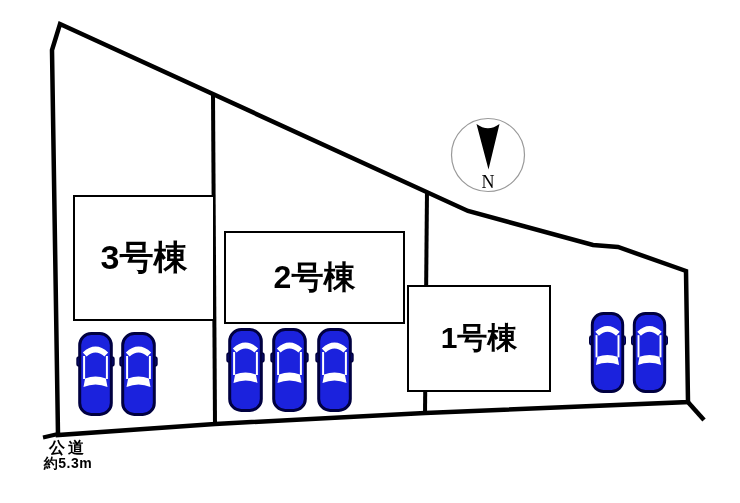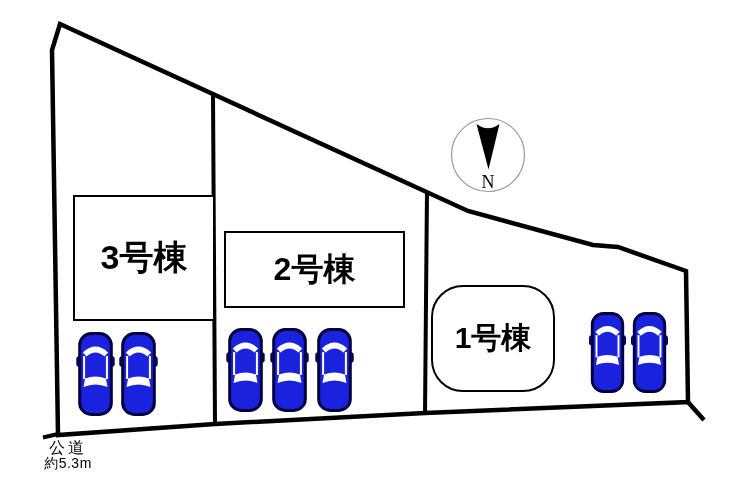--- a/index.html
+++ b/index.html
@@ -50,27 +50,27 @@
     position: absolute;
     background: #ffffff;
     border: 2px solid #000;
     display: flex;
     align-items: center;
     justify-content: center;
     font-weight: bold;
     white-space: nowrap;
   }
   .bldg-3 { left: 73px;  top: 195px; width: 142px; height: 126px; font-size: 34px; }
-  .bldg-2 { left: 224px; top: 231px; width: 181px; height: 77px;  font-size: 32px; }
-  .bldg-1 { left: 431px; top: 285px; width: 124px; height: 107px; font-size: 30px; border-radius: 32px; }
+  .bldg-2 { left: 224px; top: 231px; width: 181px; height: 93px;  font-size: 32px; }
+  .bldg-1 { left: 407px; top: 285px; width: 144px; height: 107px; font-size: 30px; }
   .road-label {
     position: absolute;
     left: 18px; top: 439px; width: 100px;
     text-align: center;
-    font-weight: normal;
+    font-weight: bold;
     line-height: 1.08;
   }
   .road-name  { font-size: 16px; letter-spacing: 3px; }
   .road-width { font-size: 14px; letter-spacing: 0.5px; }
   .north-label {
     position: absolute;
     left: 472px; top: 172px; width: 32px;
     text-align: center;
     font-family: "Liberation Serif", serif;
     font-size: 18px;

